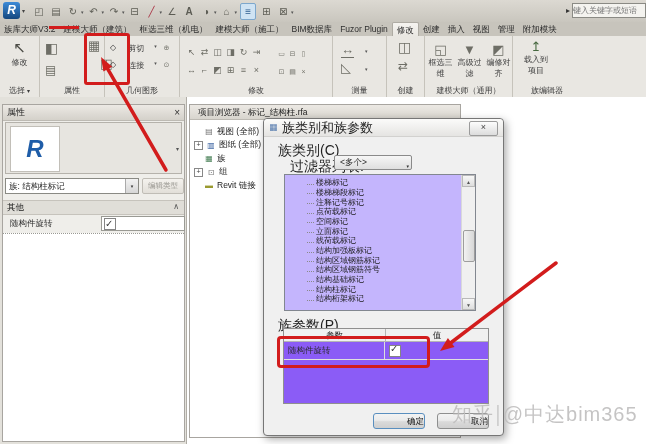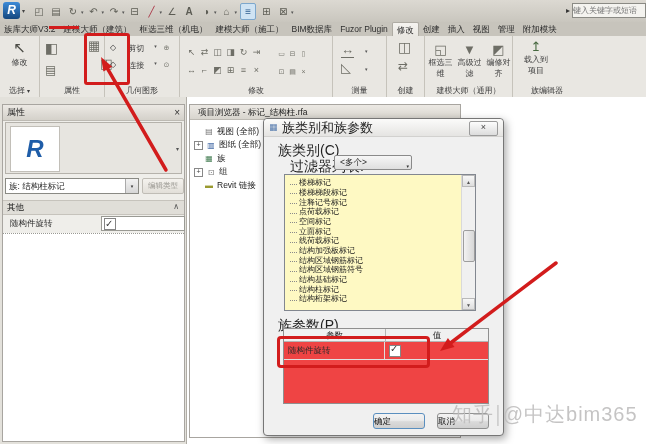--- a/index.html
+++ b/index.html
@@ -116,42 +116,42 @@
   .dtitle{position:absolute;left:0;top:0;right:0;height:17px;background:linear-gradient(#fbfbfa,#e5e4e2);
           border-bottom:1px solid #d2d1cf;border-radius:4px 4px 0 0;line-height:17px;color:#1f1f1f;}
   .dtitle .g-dlgicon{position:absolute;left:5px;top:0;font-size:9px;}
   .dtitle .ttl{position:absolute;left:18px;top:0;font-size:13px;}
   .dclose{position:absolute;right:5px;top:2px;width:27px;height:13px;border:1px solid #9b9b9b;border-radius:2px;
           background:linear-gradient(#fdfdfd,#dcdcdc);text-align:center;line-height:11px;font-size:9px;color:#444;}
   .dlbl{position:absolute;font-size:14px;color:#1f1f1f;}
   .filterdd{position:absolute;left:70px;top:36px;width:78px;height:15px;border:1px solid #8a8a8a;border-radius:2px;
             background:linear-gradient(#f6f6f6,#dedede);line-height:13px;padding-left:5px;box-sizing:border-box;}
   .filterdd .arrow{position:absolute;right:2px;top:4px;font-size:5px;color:#333;}
-  .cats{position:absolute;left:20px;top:55px;width:192px;height:137px;background:#fef9c3;
-        border:1px solid #828790;box-sizing:border-box;overflow:hidden;padding-top:3px;}
+  .cats{position:absolute;left:20px;top:55px;width:192px;height:137px;background:#c4b5fd;
+        border:1px solid #828790;box-sizing:border-box;overflow:hidden;padding-top:3px;padding-left:17px;}
   .cat{display:flex;align-items:flex-end;height:9.7px;font-size:8px;color:#1c1c1c;line-height:9.5px;}
   .twig{width:7px;height:5px;border-bottom:1px dotted #8a8a8a;margin:0 2px 3px 5px;flex:0 0 auto;}
   .vsb{position:absolute;right:0;top:0;bottom:0;width:13px;background:#f0f0f0;border-left:1px solid #d9d9d9;}
   .sa{height:12px;text-align:center;font-size:5px;line-height:12px;color:#555;
       background:linear-gradient(#f7f7f7,#dedede);border:1px solid #b9b9b9;box-sizing:border-box;}
   .sa.dn{position:absolute;bottom:0;left:0;right:0;}
   .sa.up::before{content:"▲";} .sa.dn::before{content:"▼";}
   .thumb{position:absolute;left:1px;top:55px;width:10px;height:30px;background:linear-gradient(90deg,#f2f2f2,#d7d7d7);
          border:1px solid #9d9d9d;border-radius:2px;}
-  .ptable{position:absolute;left:19px;top:209px;width:206px;height:76px;background:#ef4444;
+  .ptable{position:absolute;left:19px;top:209px;width:206px;height:76px;background:#8b5cf6;
           border:1px solid #8f8f8f;box-sizing:border-box;}
   .thead{display:flex;height:12px;background:#f0f0f0;border-bottom:1px solid #b5b5b5;}
   .thead .hc{line-height:12px;text-align:center;font-size:8.5px;color:#1c1c1c;}
   .hc1{flex:0 0 101px;border-right:1px solid #b5b5b5;} .hc2{flex:1;}
   .trw{display:flex;height:17px;border-bottom:1px solid #e0e0e0;}
   .tc1{flex:0 0 101px;border-right:1px solid #dedede;line-height:17px;padding-left:4px;font-size:8.5px;box-sizing:border-box;}
   .tc2{flex:1;padding:3px 0 0 4px;}
   .wbtn{position:absolute;width:52px;height:16px;border:1px solid #8e8f8f;border-radius:3px;
         background:linear-gradient(#f3f3f3,#ebebeb 45%,#dadada 55%,#cfcfcf);
-        font-size:8.5px;text-align:left;line-height:15px;color:#111;box-sizing:border-box;}
+        font-size:8.5px;text-align:right;line-height:15px;color:#111;box-sizing:border-box;}
   .wbtn.default{border-color:#5a8fbf;}
   
   .rr{position:absolute;border:3px solid #d21c1c;z-index:30;pointer-events:none;}
   #rr1{left:84px;top:33px;width:40px;height:46px;border-radius:3px;}
   #rr2{left:277px;top:336px;width:147px;height:26px;border-radius:4px;}
   #runder{position:absolute;left:49px;top:26px;width:30px;height:3px;background:#d21c1c;z-index:30;}
   #anno{position:absolute;left:0;top:0;z-index:31;pointer-events:none;}
   #watermark{position:absolute;left:452px;top:401px;z-index:40;color:#bfbebe;opacity:.9;
              font-size:20px;white-space:nowrap;letter-spacing:1px;}
   #watermark .bar{font-size:22px;font-weight:100;color:#cccccc;padding:0 1px;}

